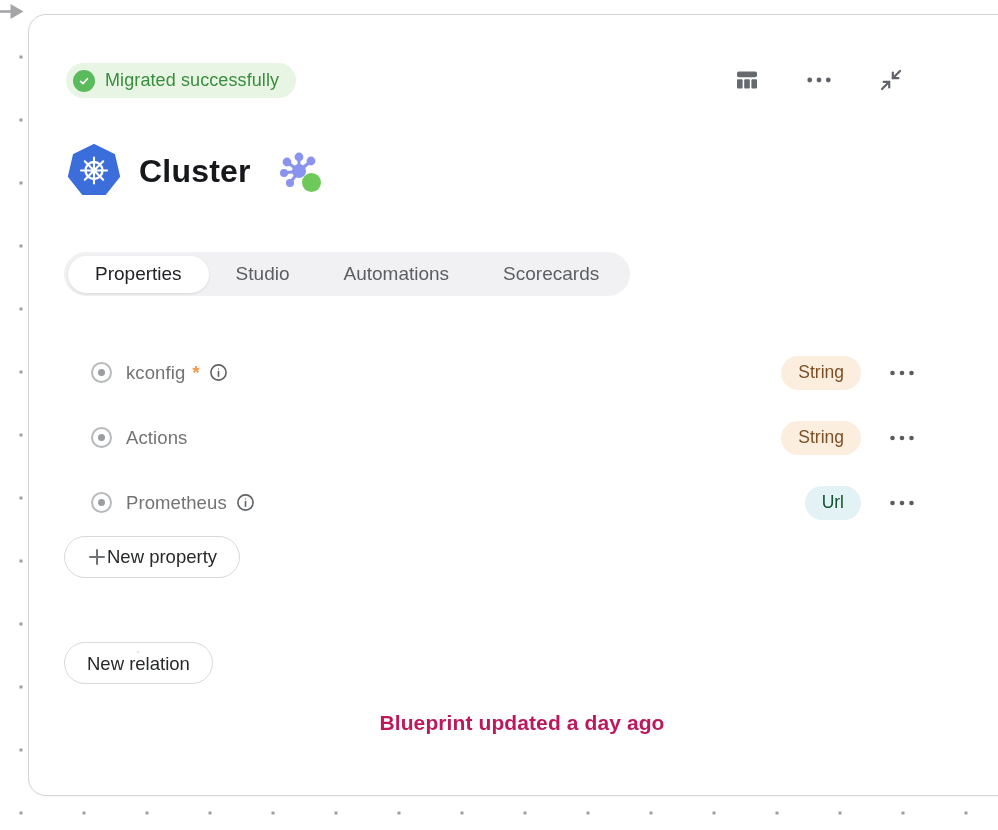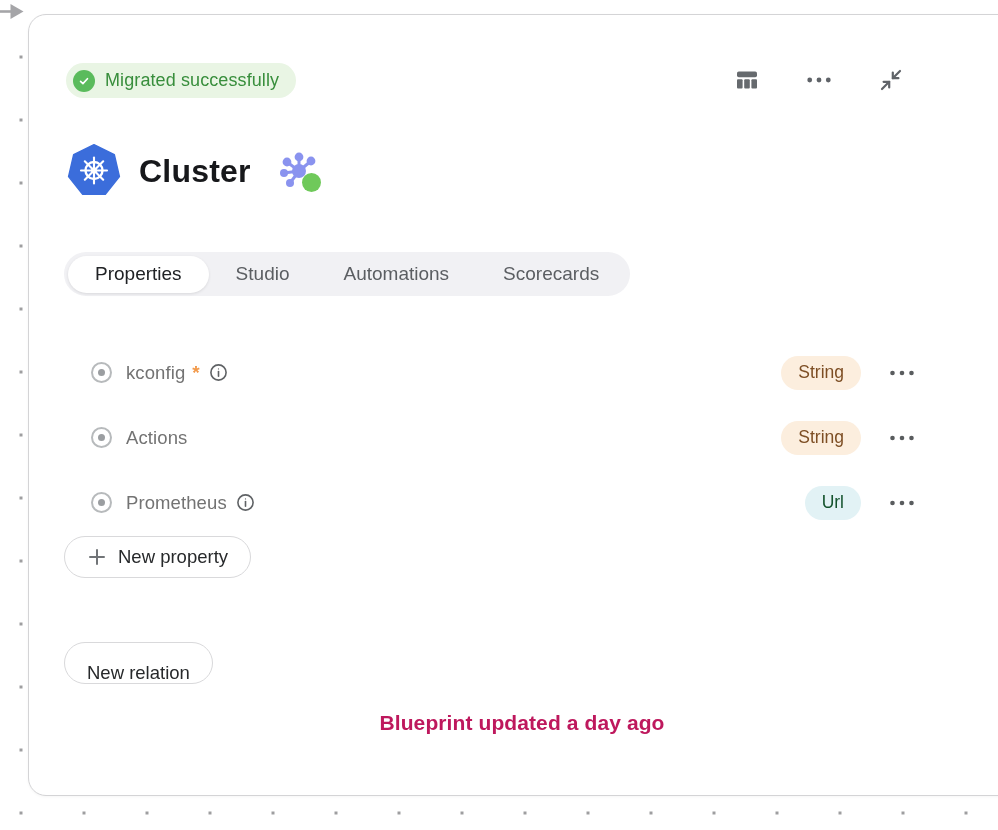--- a/index.html
+++ b/index.html
@@ -76,21 +76,21 @@
   }
   .kebab-btn {
     margin-left:27px; margin-right:6px; width:28px; height:28px; border:none; background:none;
     display:inline-flex; align-items:center; justify-content:center; cursor:pointer;
   }
 
   
   .pill-btn {
     position:absolute; left:35px; height:42px; border-radius:21px;
     background:#fff; border:1.5px solid #d9d9db;
-    display:inline-flex; align-items:center; gap:11px; padding:8px 22px;
+    display:inline-flex; align-items:center; padding:8px 22px;
     font-family:"Liberation Sans", sans-serif; font-size:18.5px; color:#27292b; cursor:pointer;
   }
   .btn-new-property { top:521px; }
   .btn-new-relation { top:627px;flex-direction:column; }
 
   
   .card-footer {
     position:absolute; left:0; top:696px; width:100%;
     text-align:center; font-size:21px; color:#be185d; letter-spacing:.1px;font-weight:bold;
   }

